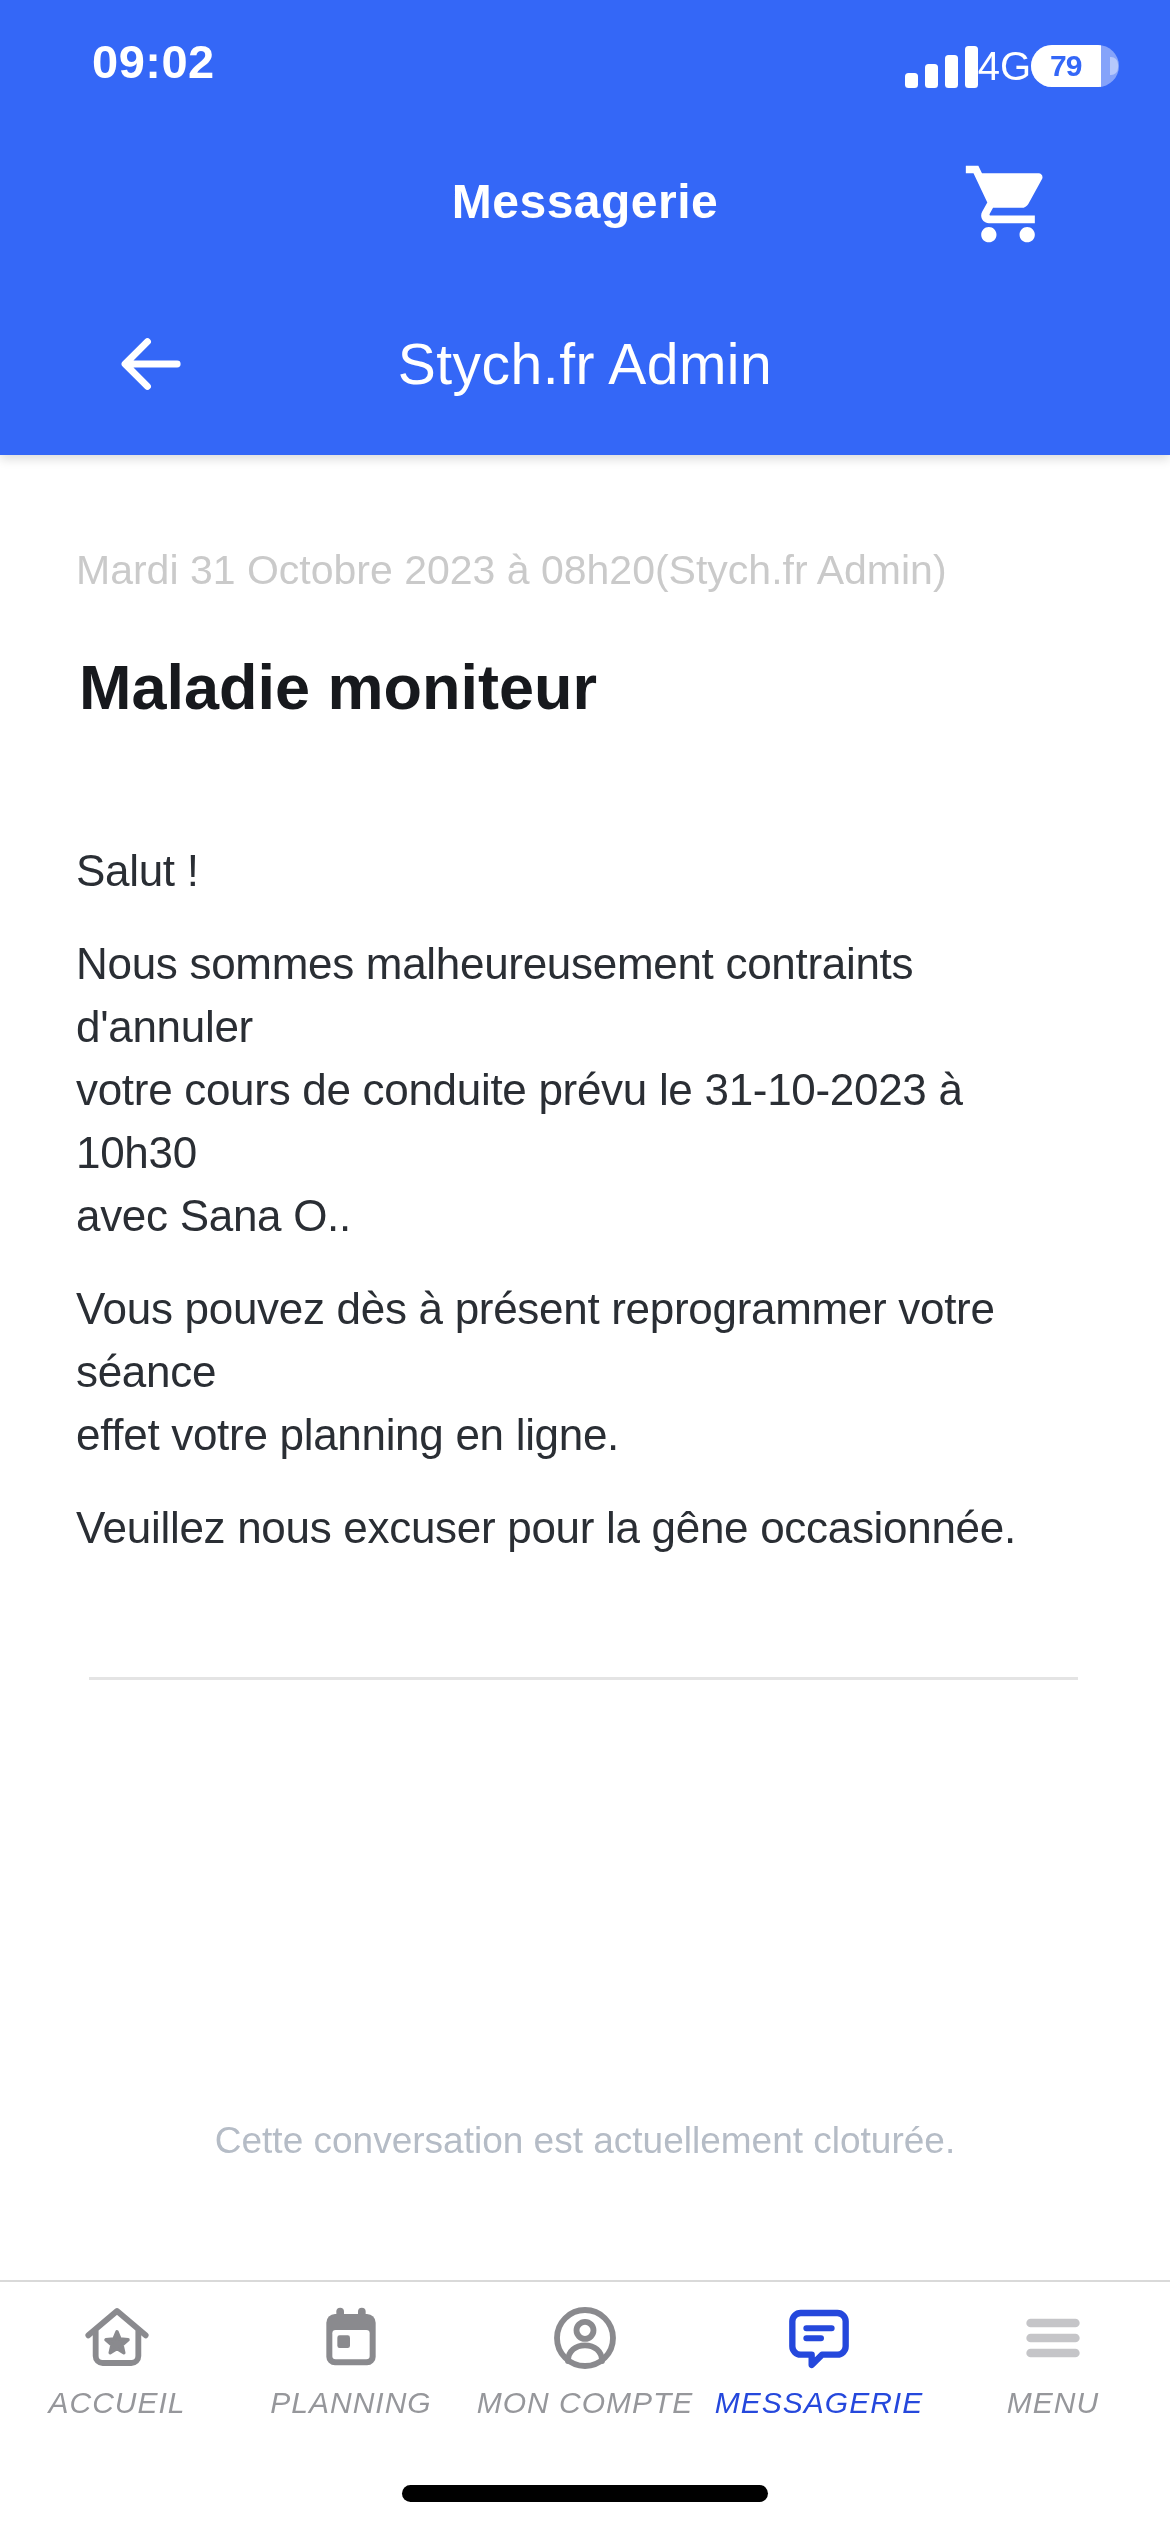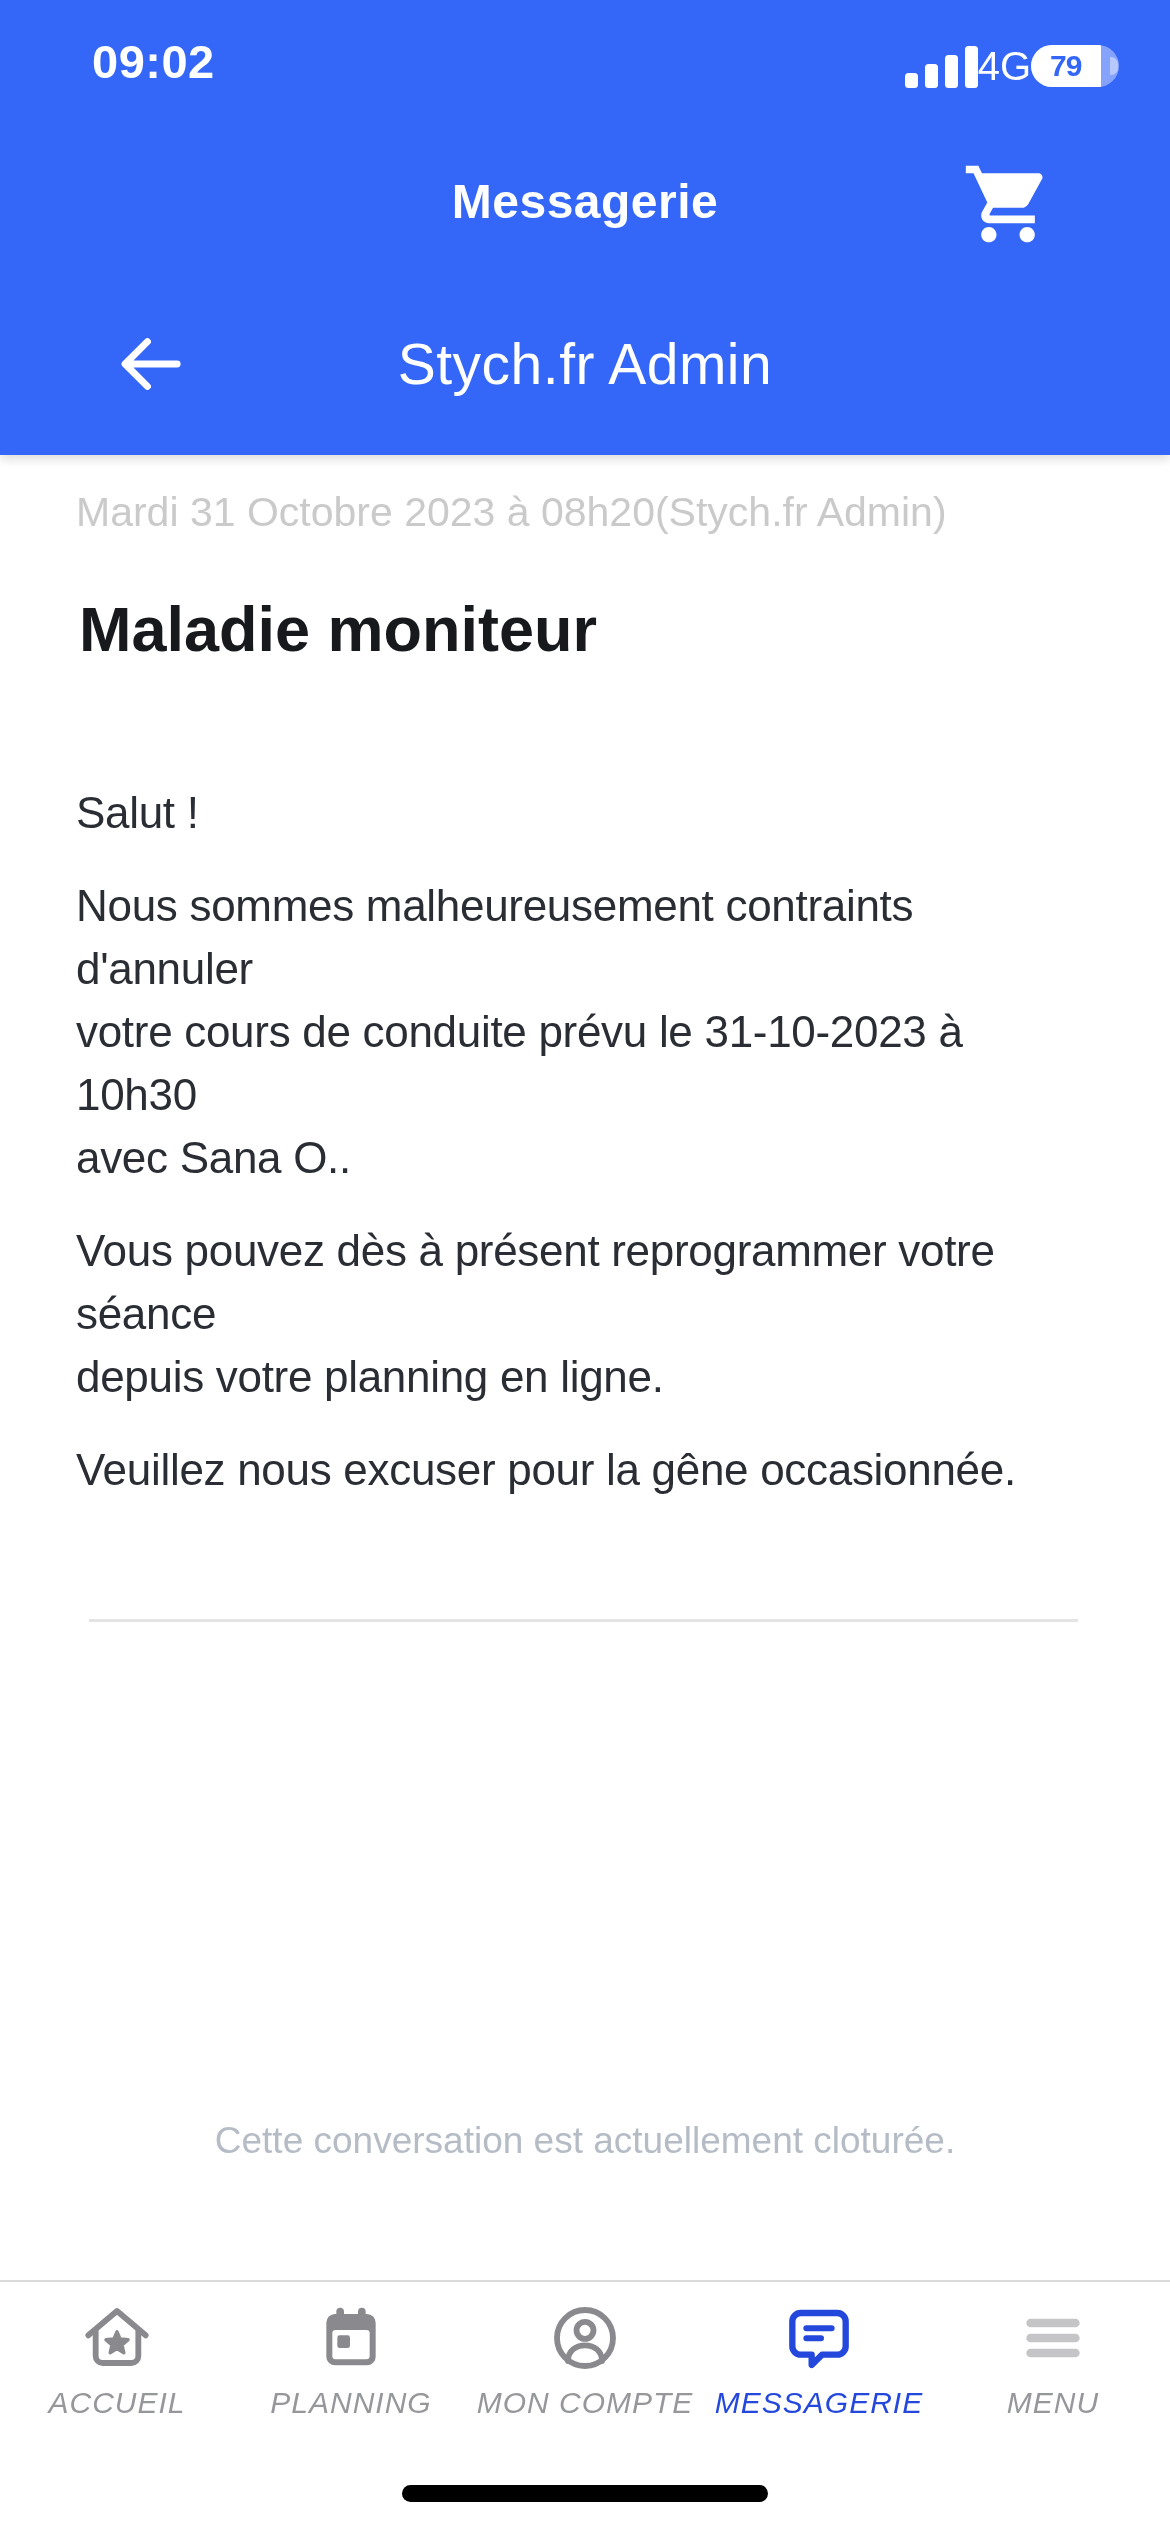--- a/index.html
+++ b/index.html
@@ -51,21 +51,21 @@
   .back-btn{position:absolute;left:106px;top:320px;width:88px;height:88px;background:none;border:none;padding:0;cursor:pointer;}
   .back-btn svg{width:88px;height:88px;display:block;}
   .thread-title{
     position:absolute;top:328px;left:0;right:0;text-align:center;
     color:#fff;font-size:57px;font-weight:400;line-height:72px;letter-spacing:.5px;
   }
 
   
   .content{position:absolute;top:455px;left:0;right:0;padding:0 76px;}
   .meta{
-    margin:32px 0 0 0;color:#cacaca;font-size:41px;line-height:50px;font-weight:400;
+    margin:90px 0 0 0;color:#cacaca;font-size:41px;line-height:50px;font-weight:400;
   }
   .subject{
     margin:60px 0 0 3px;color:#17191d;font-size:63px;line-height:64px;font-weight:700;
   }
   .body p{
     margin:30px 0 0 0;color:#2a2e34;font-size:44px;line-height:63px;font-weight:400;
     letter-spacing:-.3px;white-space:pre-line;
   }
   .body p:first-child{margin-top:120px;}
   .divider{
@@ -141,21 +141,21 @@
 
   <div class="content">
     <div class="meta">Mardi 31 Octobre 2023 à 08h20(Stych.fr Admin)</div>
     <div class="subject">Maladie moniteur</div>
     <div class="body">
       <p>Salut !</p>
       <p>Nous sommes malheureusement contraints d'annuler
 votre cours de conduite prévu le 31-10-2023 à 10h30
 avec Sana O..</p>
       <p>Vous pouvez dès à présent reprogrammer votre séance
-depuis votre planning en ligne.</p>
+effet votre planning en ligne.</p>
       <p>Veuillez nous excuser pour la gêne occasionnée.</p>
     </div>
     <hr class="divider">
   </div>
 
   <div class="closed-notice">Cette conversation est actuellement cloturée.</div>
 
   <div class="tab-bar">
 
     <button class="tab">

